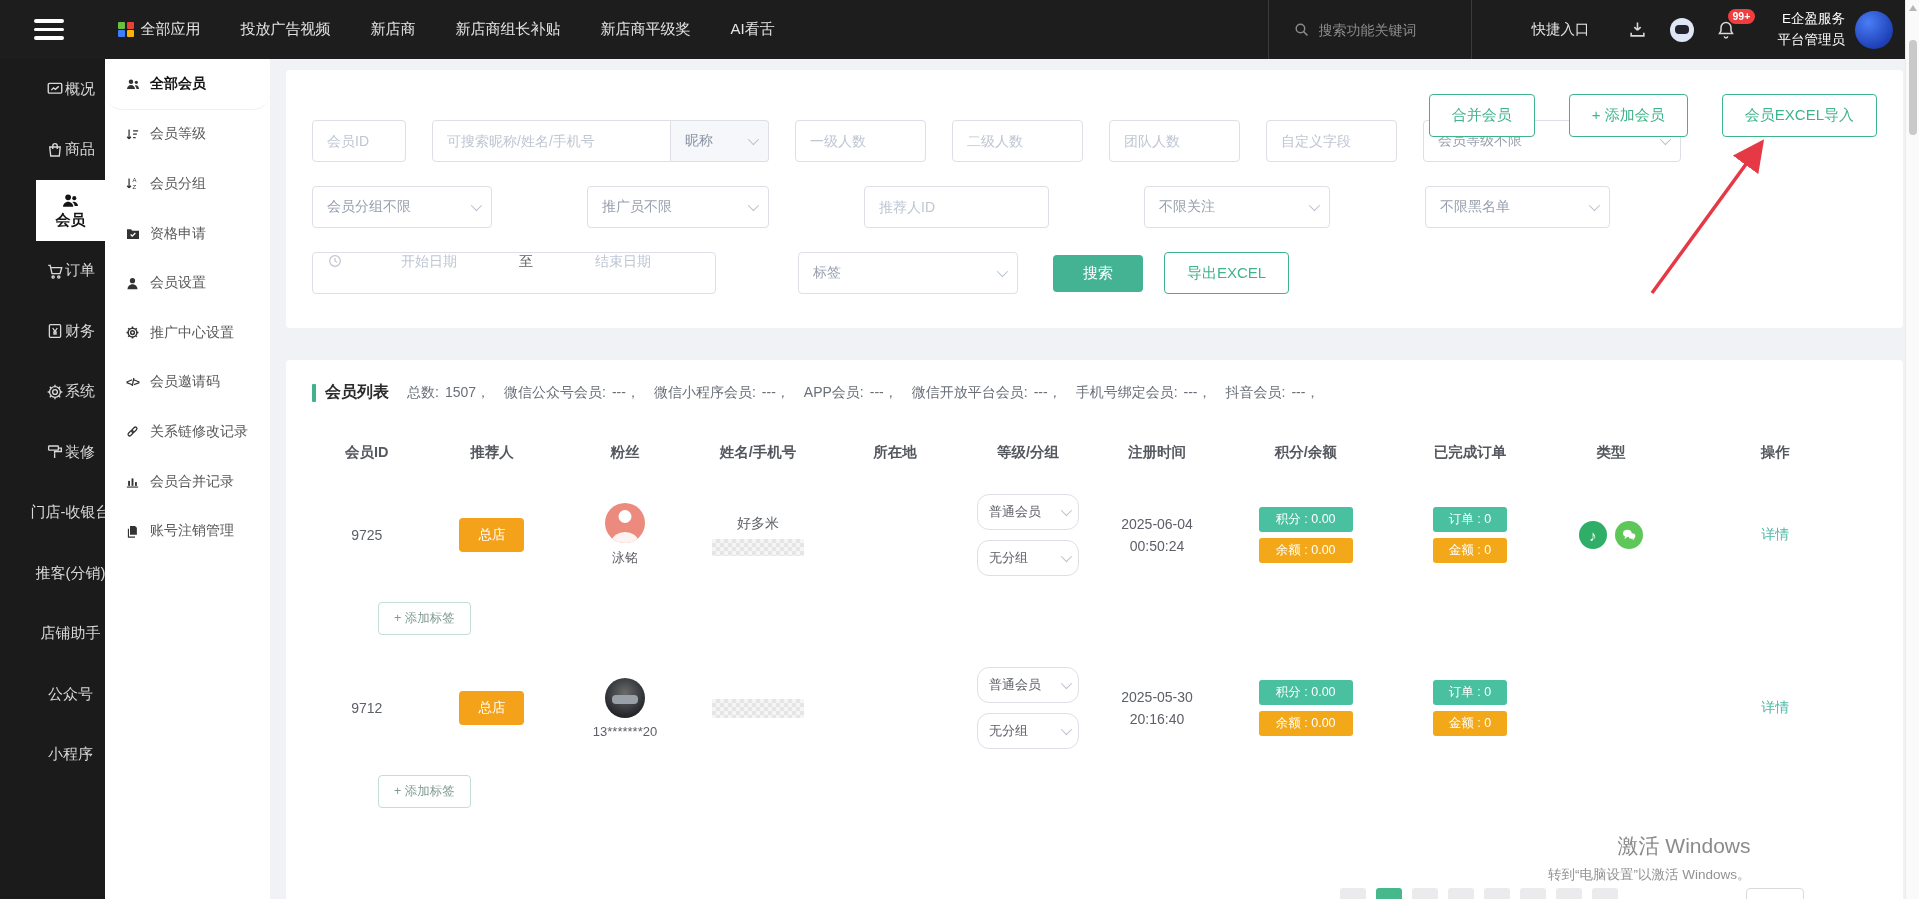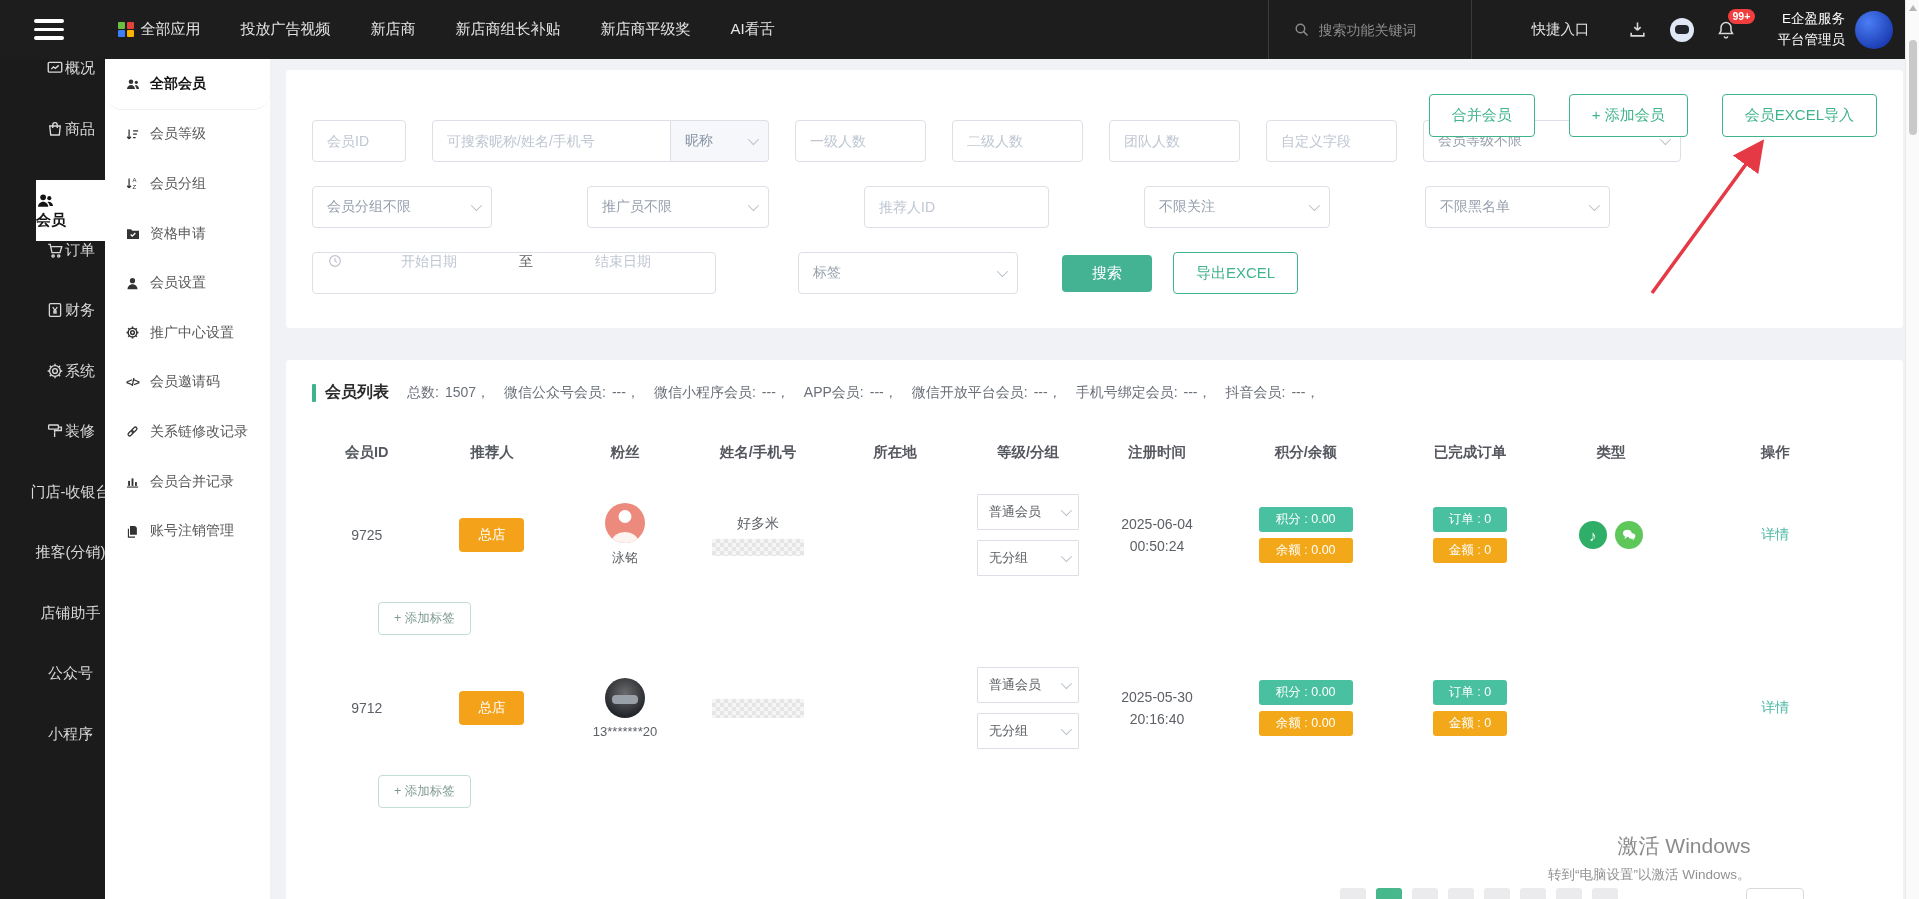--- a/index.html
+++ b/index.html
@@ -26,21 +26,21 @@
   .bot-badge { width:24px; height:24px; border-radius:50%; background:#dfe6f5; display:flex; align-items:center; justify-content:center; }
   .bot-badge i { display:block; width:14px; height:9px; background:#23242b; border-radius:4px; }
   .bell-num { position:absolute; top:9px; left:24px; background:#f03e3e; color:#fff; font-size:10.5px; line-height:15px; padding:0 5px; border-radius:8px; font-weight:bold; }
   .tb-account { display:flex; align-items:center; gap:10px; padding:0 26px 0 30px; }
   .tb-acc-text { display:flex; flex-direction:column; align-items:flex-end; gap:3px; font-size:13.5px; color:#fff; white-space:nowrap; }
   .tb-avatar { width:38px; height:38px; border-radius:50%; background:radial-gradient(circle at 35% 30%, #4a7df5, #1c3db3 75%); }
 
   
   .body { display:flex; height:840px; }
   .side1 { width:105px; background:#1b1b1b; color:#d9d9d9; flex:none; }
-  .s1-item { height:60.5px; display:flex; align-items:flex-start; justify-content:center; gap:1px; font-size:15px; cursor:pointer; white-space:nowrap;margin-left:36px; }
+  .s1-item { height:60.5px; display:flex; align-items:center; justify-content:center; gap:1px; font-size:15px; cursor:pointer; white-space:nowrap;margin-left:36px; }
   .s1-item svg { flex:none; }
   .s1-item.active { background:#fff; color:#141414; font-weight:bold;flex-direction:column; }
   .side2 { width:165px; background:#fff; flex:none; padding-top:1px; }
   .s2-item { height:49.6px; display:flex; align-items:center; gap:9px; padding:0 10px 0 19px; font-size:14px; color:#595959; cursor:pointer; white-space:nowrap; }
   .s2-item .s2-ic { width:17px; display:flex; justify-content:center; color:#333; flex:none; }
   .s2-item.active { color:#141414; font-weight:bold; border-bottom:1px solid #f0f0f0;border-radius:17px; }
   .code-ic { font-size:11px; font-weight:bold; letter-spacing:-1px; color:#333; }
 
   
   .main { flex:1; padding:11px 16px 0; overflow:hidden; position:relative; }
@@ -56,42 +56,42 @@
   .f-input { height:42px; border:1px solid #dcdfe6; border-radius:4px; padding:0 14px; font-size:14px; color:#606266; outline:none; background:#fff; font-family:inherit; }
   .f-input::placeholder { color:#bfc6d2; }
   .f-select { height:42px; border:1px solid #dcdfe6; border-radius:4px; padding:0 12px 0 14px; display:flex; align-items:center; justify-content:space-between; gap:8px; font-size:14px; color:#98a0ae; background:#fff; cursor:pointer; white-space:nowrap; }
   .chev { width:8px; height:8px; border-right:1.6px solid #b8bfca; border-bottom:1.6px solid #b8bfca; transform:rotate(45deg) translateY(-2px); flex:none; }
   .combo { display:flex; }
   .combo .f-input { width:239px; border-radius:4px 0 0 4px; }
   .combo .f-select { width:98px; border-left:none; border-radius:0 4px 4px 0; background:#f5f7fa; color:#8a93a5; }
   .date-range { width:404px; height:42px; border:1px solid #dcdfe6; border-radius:4px; display:flex; align-items:flex-start; padding:0 14px; gap:8px; background:#fff; }
   .date-range .dr-txt { flex:1; text-align:center; font-size:14px; color:#bfc6d2; }
   .date-range .dr-sep { flex:none; font-size:14px; color:#606266; padding:0 4px; }
-  .btn-primary { height:37px; padding:0 30px; background:#44b394; border:none; color:#fff; font-size:15px; border-radius:4px; cursor:pointer; margin-left:44px; font-family:inherit; }
+  .btn-primary { height:37px; padding:0 30px; background:#44b394; border:none; color:#fff; font-size:15px; border-radius:4px; cursor:pointer; margin-left:35px; font-family:inherit; }
   .btn-export { margin-left:21px; height:42px; }
 
   
   .l-card { margin-top:32px; padding:22px 26px; height:560px; }
   .l-head { display:flex; align-items:center; gap:18px; }
   .stats { display:flex; align-items:center; gap:6px; font-size:14px; color:#6a6f78; flex-wrap:nowrap; white-space:nowrap; }
   .stats .st-g { margin-right:8px; }
   .stats .st-v { margin-left:6px; }
   .thead { display:grid; grid-template-columns:7% 9% 8% 9% 8.5% 8.5% 8% 11% 10% 8% 13%; margin-top:40px; font-size:14.5px; font-weight:bold; color:#55585f; }
   .thead span { text-align:center; }
   .trow { display:grid; grid-template-columns:7% 9% 8% 9% 8.5% 8.5% 8% 11% 10% 8% 13%; margin-top:32px; align-items:center; }
   .cell { display:flex; flex-direction:column; align-items:center; justify-content:center; gap:6px; font-size:14px; color:#5d6066; }
   .ref-btn { background:#f5a21b; color:#fff; border:none; border-radius:4px; padding:8px 19px; font-size:13.5px; cursor:pointer; font-family:inherit; }
   .avatar-person { width:40px; height:40px; border-radius:50%; background:#ec8b7d; position:relative; overflow:hidden; }
   .avatar-person i { position:absolute; top:7px; left:50%; transform:translateX(-50%); width:13px; height:13px; border-radius:50%; background:#fff; }
   .avatar-person b { position:absolute; bottom:-7px; left:50%; transform:translateX(-50%); width:26px; height:18px; border-radius:50% 50% 0 0; background:#fdf3f1; }
   .avatar-car { width:40px; height:40px; border-radius:50%; background:radial-gradient(circle at 50% 38%, #6b6b6b, #23262b 72%); position:relative; overflow:hidden; }
   .avatar-car i { position:absolute; top:17px; left:7px; width:26px; height:9px; border-radius:4px; background:#9aa0a8; }
   .fan-name { font-size:13px; color:#5d6066; }
   .blur-block { width:92px; height:17px; background-image:linear-gradient(45deg,#e5e5e5 25%,transparent 25%,transparent 75%,#e5e5e5 75%),linear-gradient(45deg,#e5e5e5 25%,#f5f5f5 25%,#f5f5f5 75%,#e5e5e5 75%); background-size:8px 8px; background-position:0 0,4px 4px; }
-  .mini-select { width:102px; height:36px; border:1px solid #dcdfe6; border-radius:1px; background:#fff; display:flex; align-items:center; justify-content:space-between; padding:0 9px 0 11px; font-size:13px; color:#5d6066; cursor:pointer; white-space:nowrap; }
+  .mini-select { width:102px; height:36px; border:1px solid #dcdfe6; border-radius:12px; background:#fff; display:flex; align-items:center; justify-content:space-between; padding:0 9px 0 11px; font-size:13px; color:#5d6066; cursor:pointer; white-space:nowrap; }
   .levels { gap:10px; }
   .badge { min-width:94px; text-align:center; border-radius:3px; padding:4px 10px; font-size:12.5px; color:#fff; white-space:nowrap; }
   .badge.teal { background:#49c09f; }
   .badge.orange { background:#f2a819; }
   .badge.slim { min-width:74px; }
   .types { flex-direction:row; gap:8px; }
   .ticon { width:28px; height:28px; border-radius:50%; display:flex; align-items:center; justify-content:center; color:#fff; }
   .ticon.douyin { background:#2fae67; font-size:15px; }
   .ticon.wechat { background:#5ec75a; }
   .detail { color:#4cb9a5; font-size:14px; cursor:pointer; }

